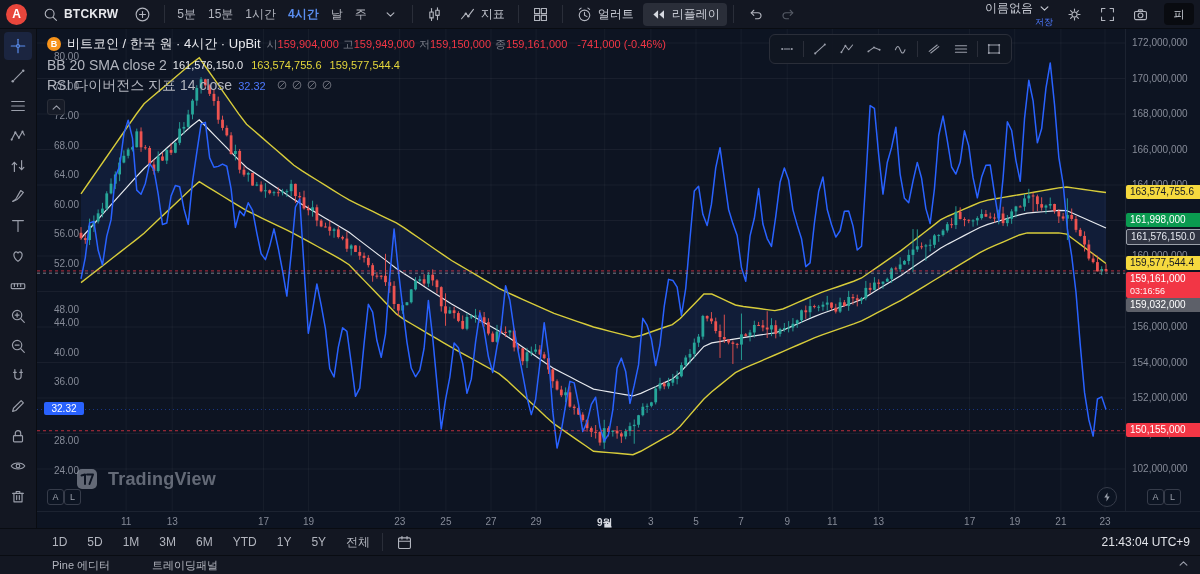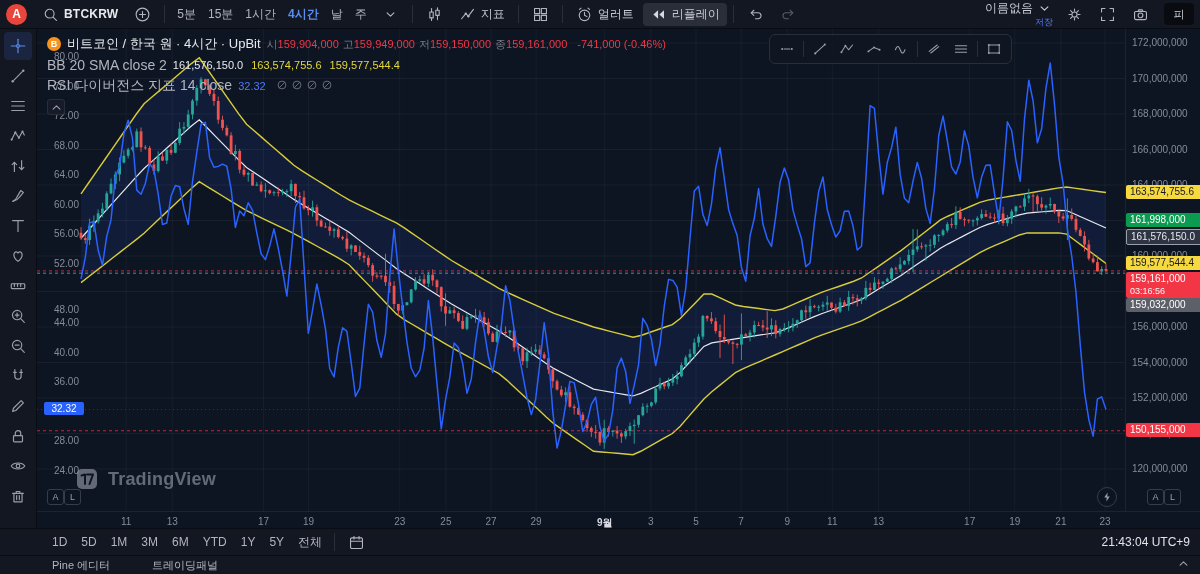--- a/index.html
+++ b/index.html
@@ -887,21 +887,21 @@
           <div class="ytick" style="top: 79px;">168,000,000</div>
           <div class="ytick" style="top: 114.5px;">166,000,000</div>
           <div class="ytick" style="top: 150px;">164,000,000</div>
           <div class="ytick" style="top: 185.5px;">162,000,000</div>
           <div class="ytick" style="top: 221px;">160,000,000</div>
           <div class="ytick" style="top: 256.5px;">158,000,000</div>
           <div class="ytick" style="top: 292px;">156,000,000</div>
           <div class="ytick" style="top: 327.5px;">154,000,000</div>
           <div class="ytick" style="top: 363px;">152,000,000</div>
           <div class="ytick" style="top: 398.5px;">150,000,000</div>
-          <div class="ytick" style="top: 434px;">120,000,000</div>
+          <div class="ytick" style="top: 434px;">102,000,000</div>
         </div>
       <div class="xaxis" id="xAxis">
           <div class="xtick" style="left: 74.1px;">11</div>
           <div class="xtick" style="left: 120.225px;">13</div>
           <div class="xtick" style="left: 211.45px;">17</div>
           <div class="xtick" style="left: 256.55px;">19</div>
           <div class="xtick" style="left: 347.775px;">23</div>
           <div class="xtick" style="left: 393.9px;">25</div>
           <div class="xtick" style="left: 439px;">27</div>
           <div class="xtick" style="left: 484.1px;">29</div>
@@ -1062,21 +1062,21 @@
               <path d="M11 2.5 L5.5 11 H9.5 L9 17.5 L14.5 9 H10.5 Z" fill="currentColor" stroke="none"></path>
             </svg>
           </span>
       </div>
       <div class="sbtn" style="left:1110px;top:460px;">A</div>
       <div class="sbtn" style="left:1127px;top:460px;">L</div>
     </div>
   </div>
 
   <div class="bottom">
-    <div id="ranges" style="display:flex;gap:2px;">
+    <div id="ranges" style="display:flex;gap:8px;">
         <button class="range">1D</button>
         <button class="range">5D</button>
         <button class="range">1M</button>
         <button class="range">3M</button>
         <button class="range">6M</button>
         <button class="range">YTD</button>
         <button class="range">1Y</button>
         <button class="range">5Y</button>
         <button class="range">전체</button>
       </div>

